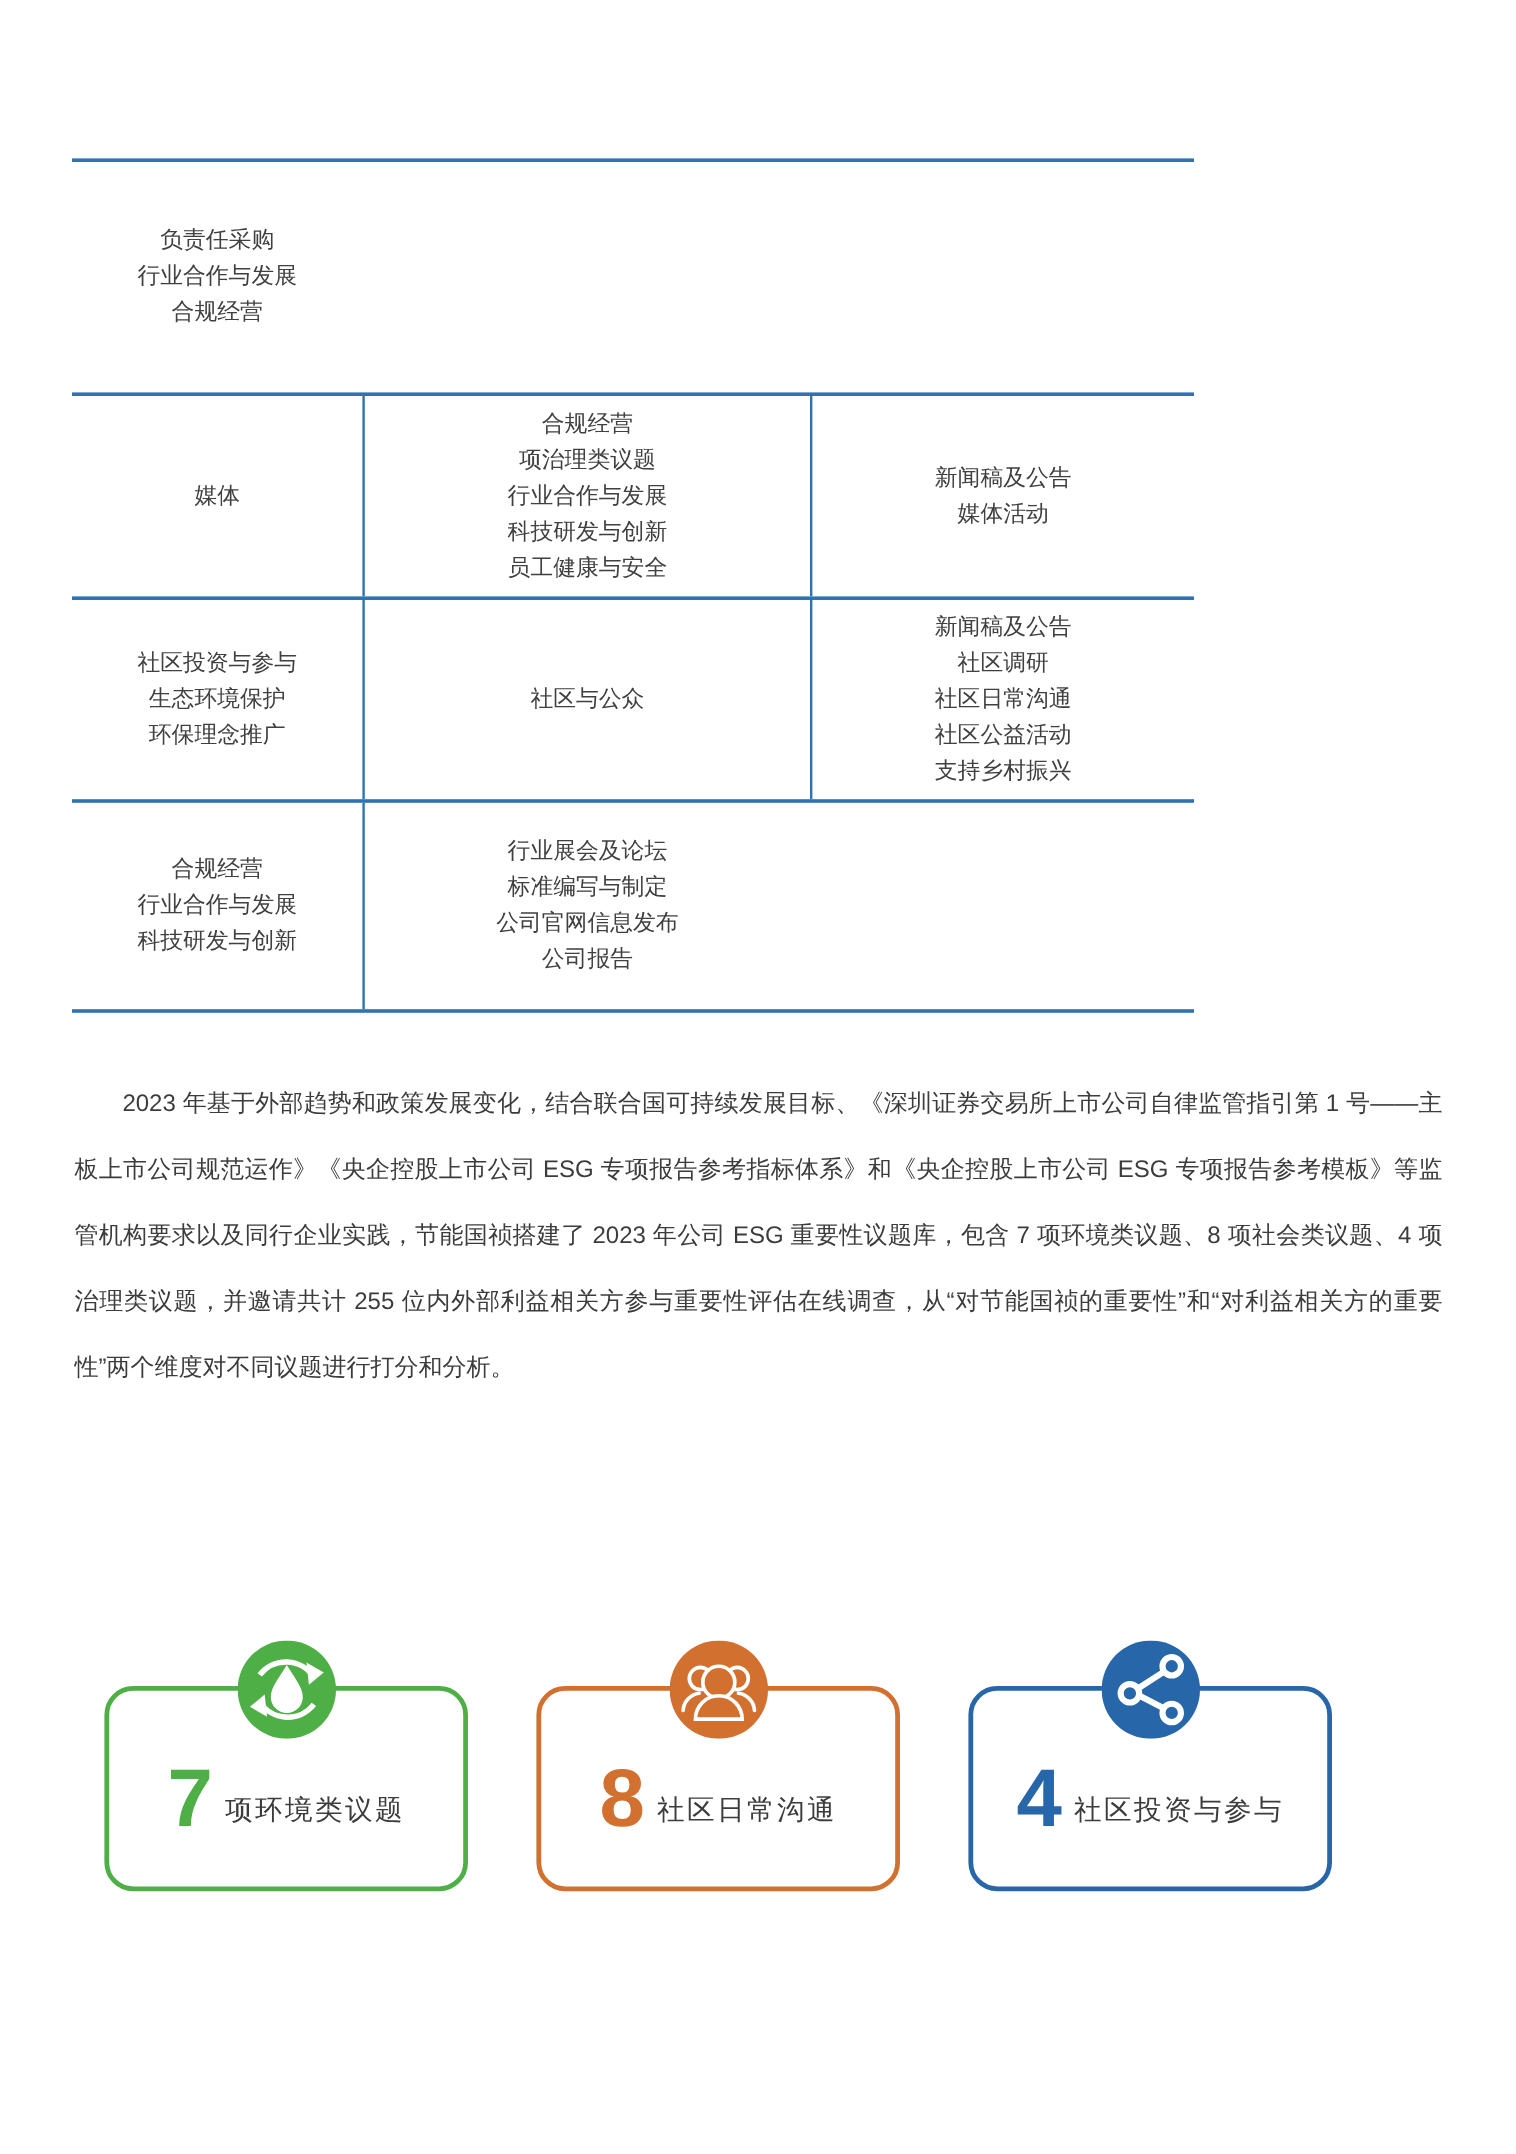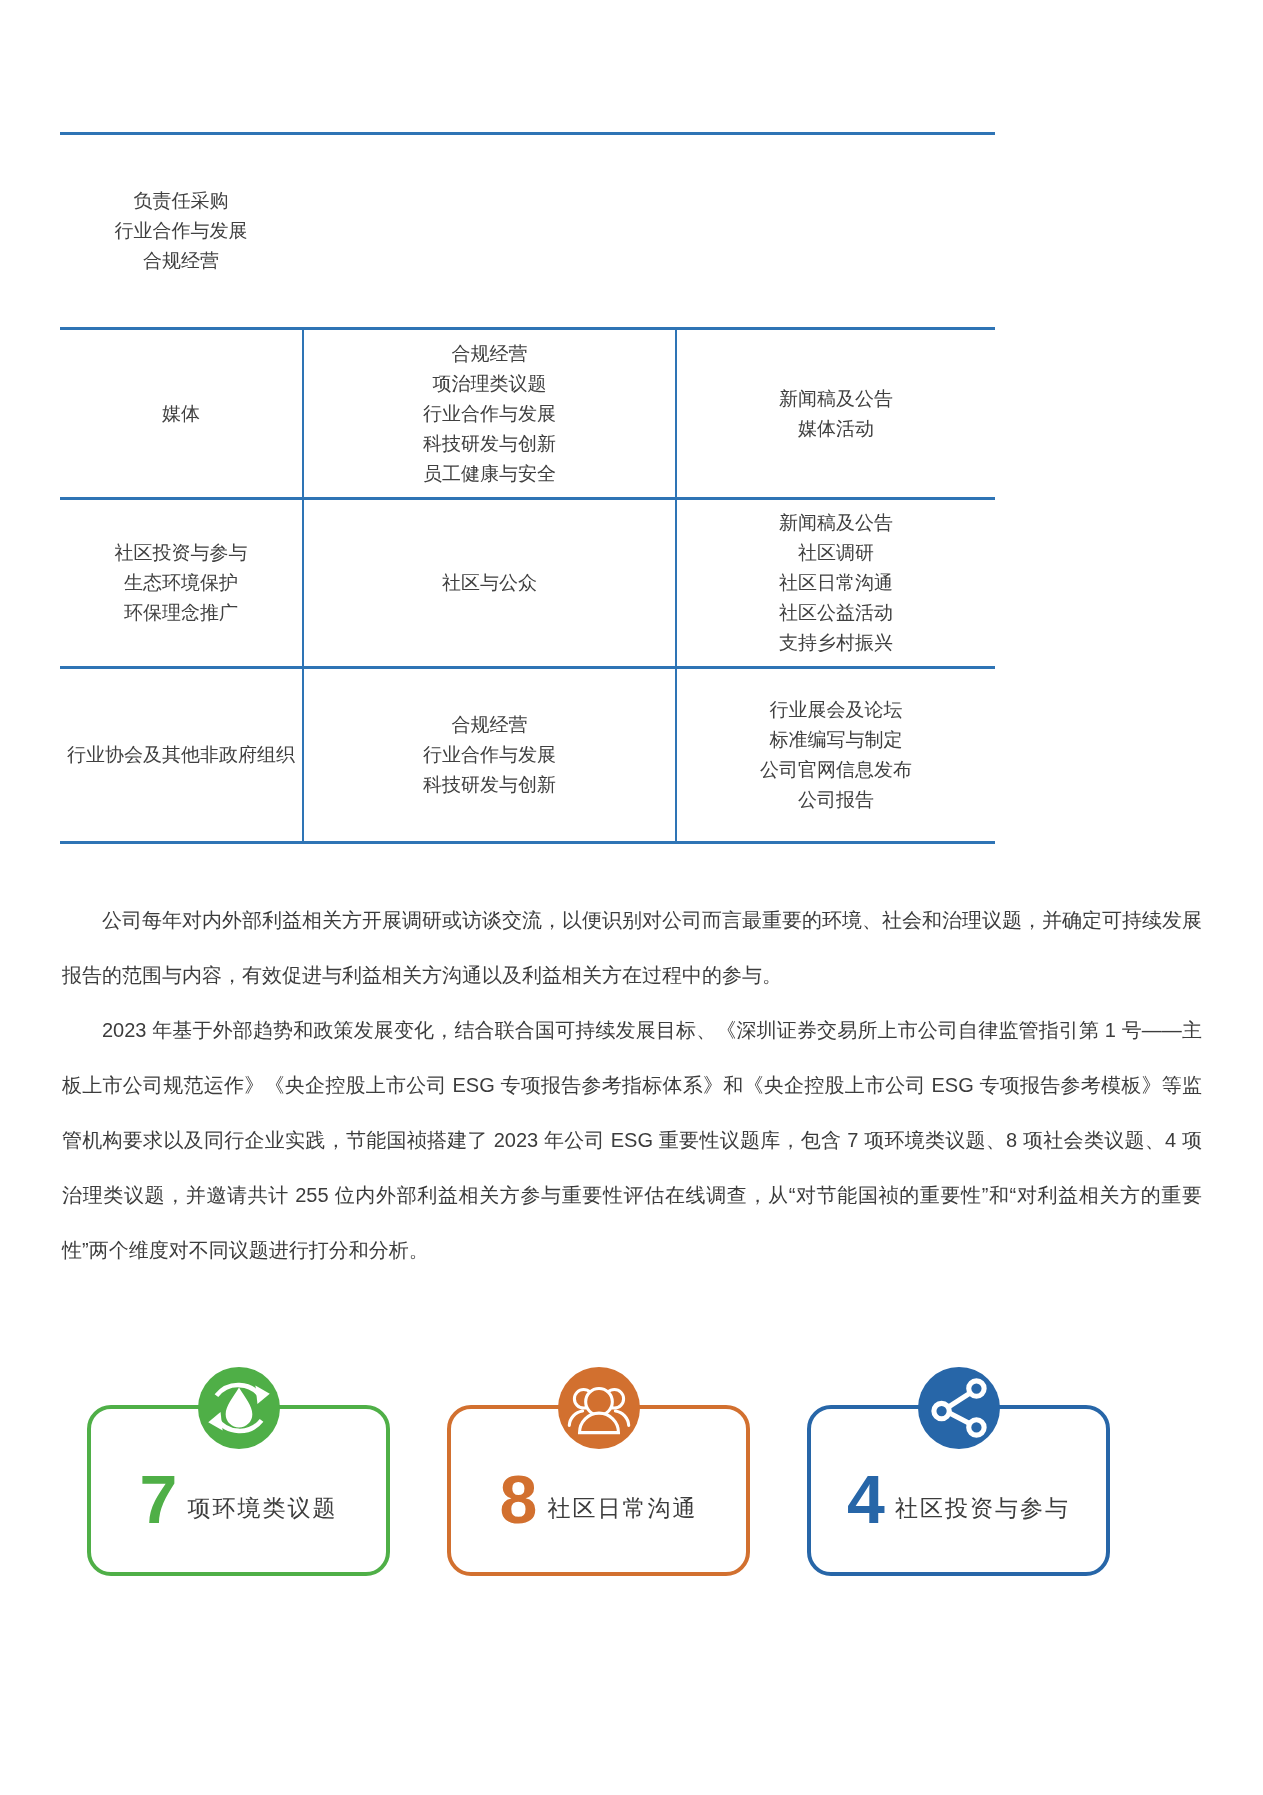--- a/index.html
+++ b/index.html
@@ -101,37 +101,35 @@
       <div class="t-cell">社区与公众</div>
       <div class="t-cell">
           <div>新闻稿及公告</div>
           <div>社区调研</div>
           <div>社区日常沟通</div>
           <div>社区公益活动</div>
           <div>支持乡村振兴</div>
         </div>
     </div>
     <div class="t-row">
-      <div class="t-cell">行业协会及其他非政府组织</div>
       <div class="t-cell">
           <div>合规经营</div>
           <div>行业合作与发展</div>
           <div>科技研发与创新</div>
         </div>
       <div class="t-cell">
           <div>行业展会及论坛</div>
           <div>标准编写与制定</div>
           <div>公司官网信息发布</div>
           <div>公司报告</div>
         </div>
     </div>
   </div>
 
   <div class="body-text">
-    <p>公司每年对内外部利益相关方开展调研或访谈交流，以便识别对公司而言最重要的环境、社会和治理议题，并确定可持续发展报告的范围与内容，有效促进与利益相关方沟通以及利益相关方在过程中的参与。</p>
     <p>2023 年基于外部趋势和政策发展变化，结合联合国可持续发展目标、《深圳证券交易所上市公司自律监管指引第 1 号——主板上市公司规范运作》《央企控股上市公司 ESG 专项报告参考指标体系》和《央企控股上市公司 ESG 专项报告参考模板》等监管机构要求以及同行企业实践，节能国祯搭建了 2023 年公司 ESG 重要性议题库，包含 7 项环境类议题、8 项社会类议题、4 项治理类议题，并邀请共计 255 位内外部利益相关方参与重要性评估在线调查，从“对节能国祯的重要性”和“对利益相关方的重要性”两个维度对不同议题进行打分和分析。</p>
   </div>
 
   <div class="cards">
 
     <div class="card">
       <span class="card-icon">
         <svg viewBox="0 0 80 80" width="82" height="82">
           <circle class="icon-bg" cx="40" cy="40" r="40"></circle>
           <path d="M62 30 A27 27 0 0 0 18 28" fill="none" stroke="#fff" stroke-width="4.5"></path>

